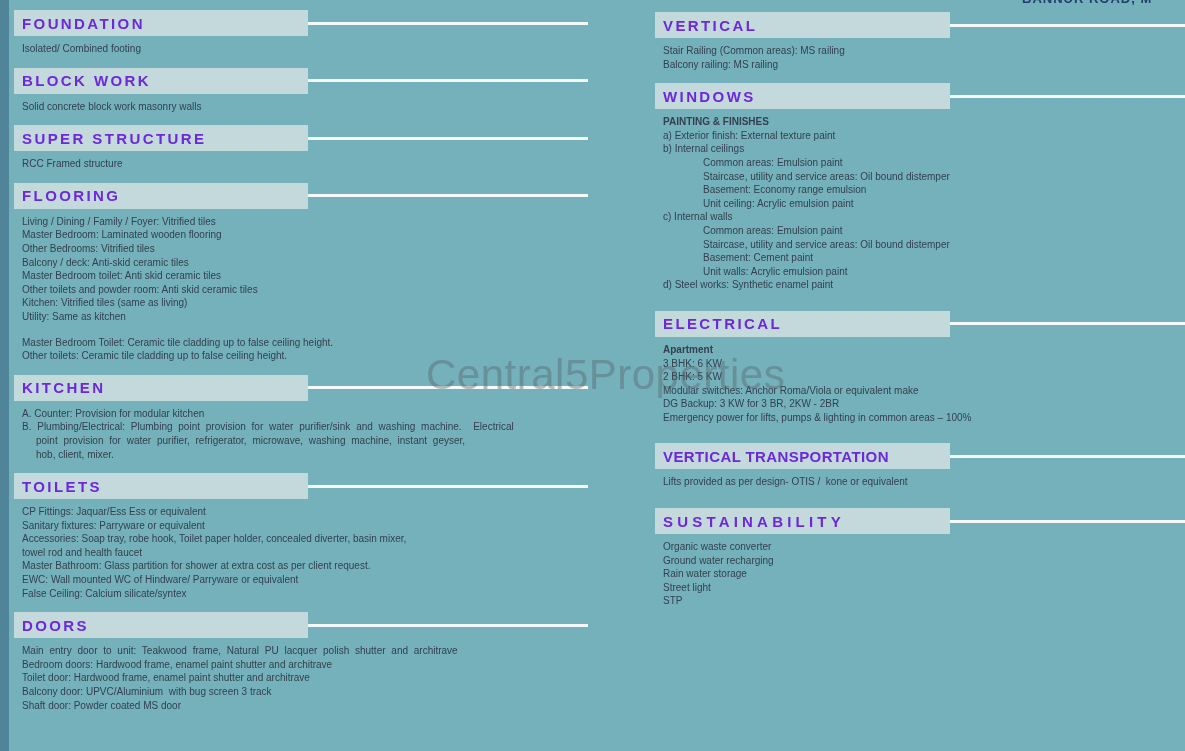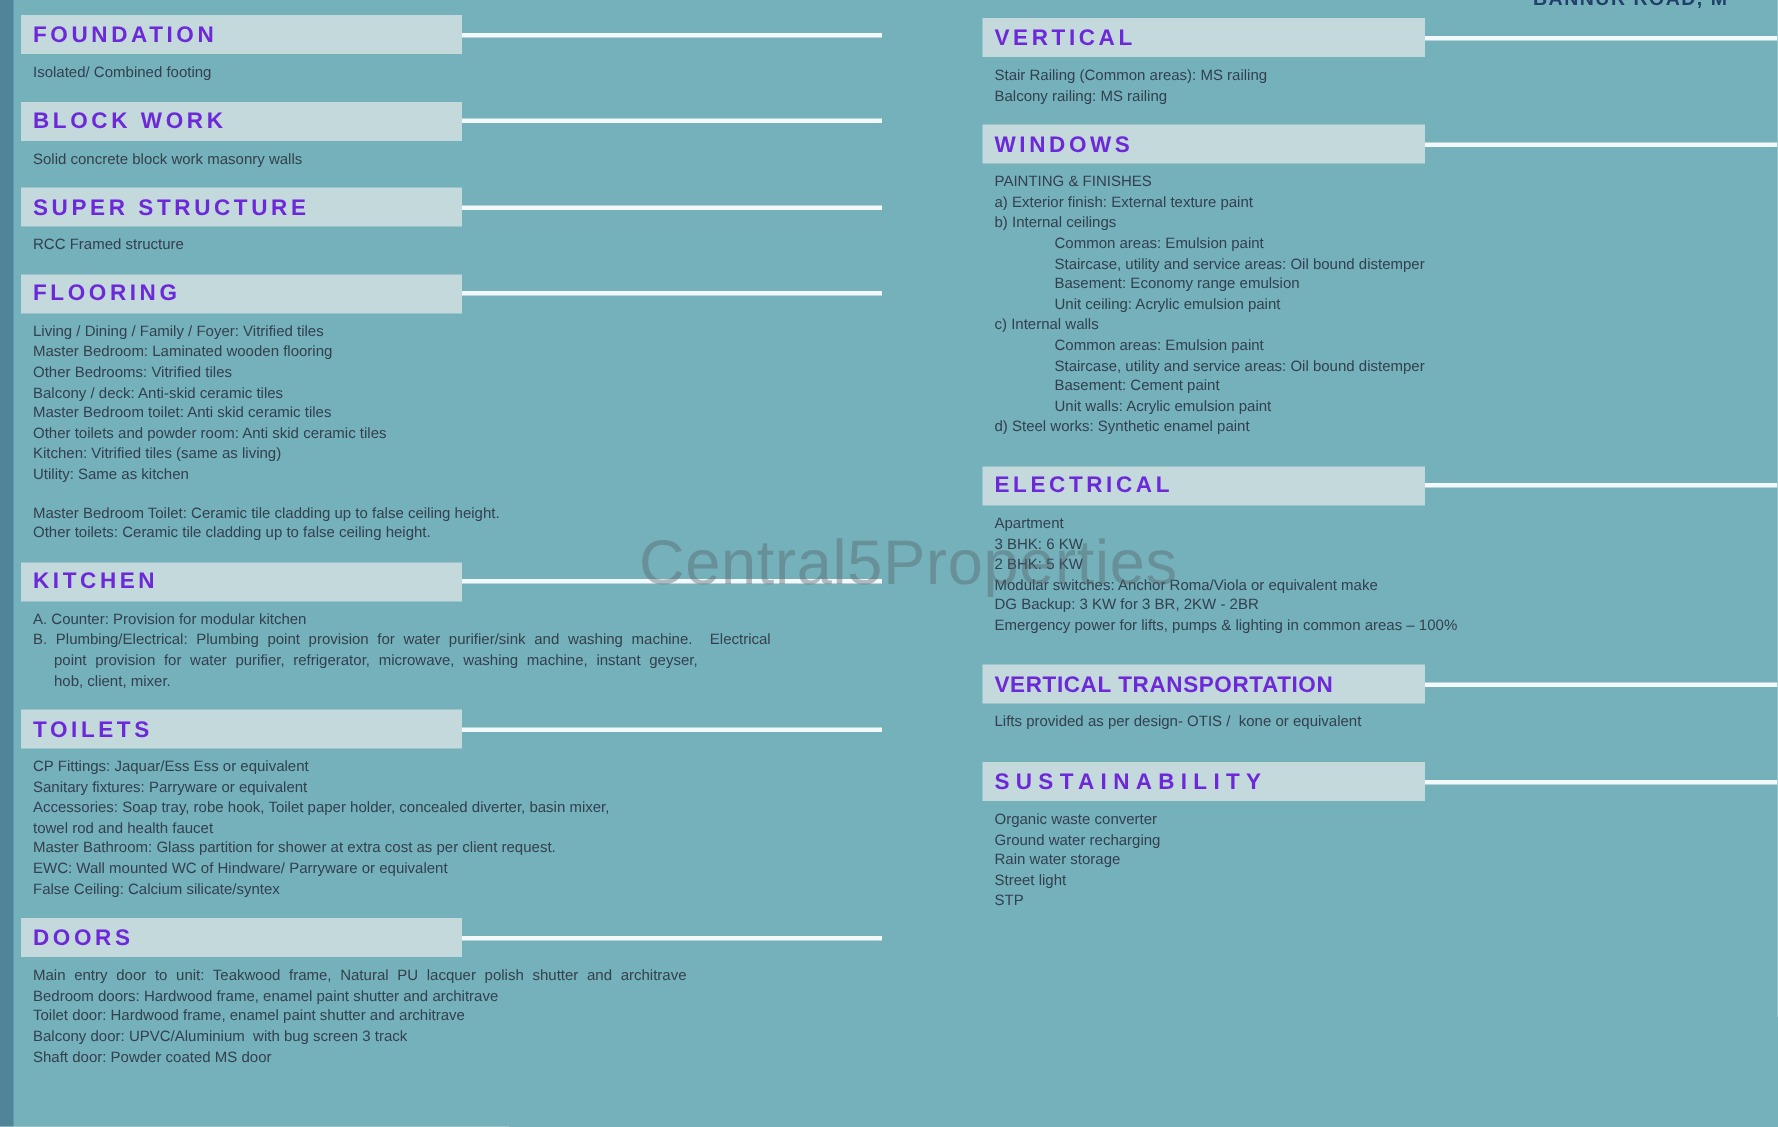--- a/index.html
+++ b/index.html
@@ -68,21 +68,21 @@
   .col-right .section:nth-child(5) .title { letter-spacing: 4.2px; }
   .hdr-rule { height: 3px; background: #f3f8f8; flex: 1; }
 
   .lines { margin-top: 6px; padding-left: 8px; }
   .line {
     font-size: 10px;
     line-height: 13.6px;
     color: #33404f;
     white-space: pre;
   }
-  .line.bold { font-weight: normal; }
+  .line.bold { font-weight: bold; }
   .line.ind1 { padding-left: 14px; }
   .line.ind2 { padding-left: 40px; }
   .col-left .section:nth-child(6) .line:nth-child(2),
   .col-left .section:nth-child(6) .line:nth-child(3) { word-spacing: 3px; }
   .col-left .section:nth-child(8) .line:nth-child(1) { word-spacing: 3px; }
 </style>
 </head>
 <body>
 
 <div class="page">

